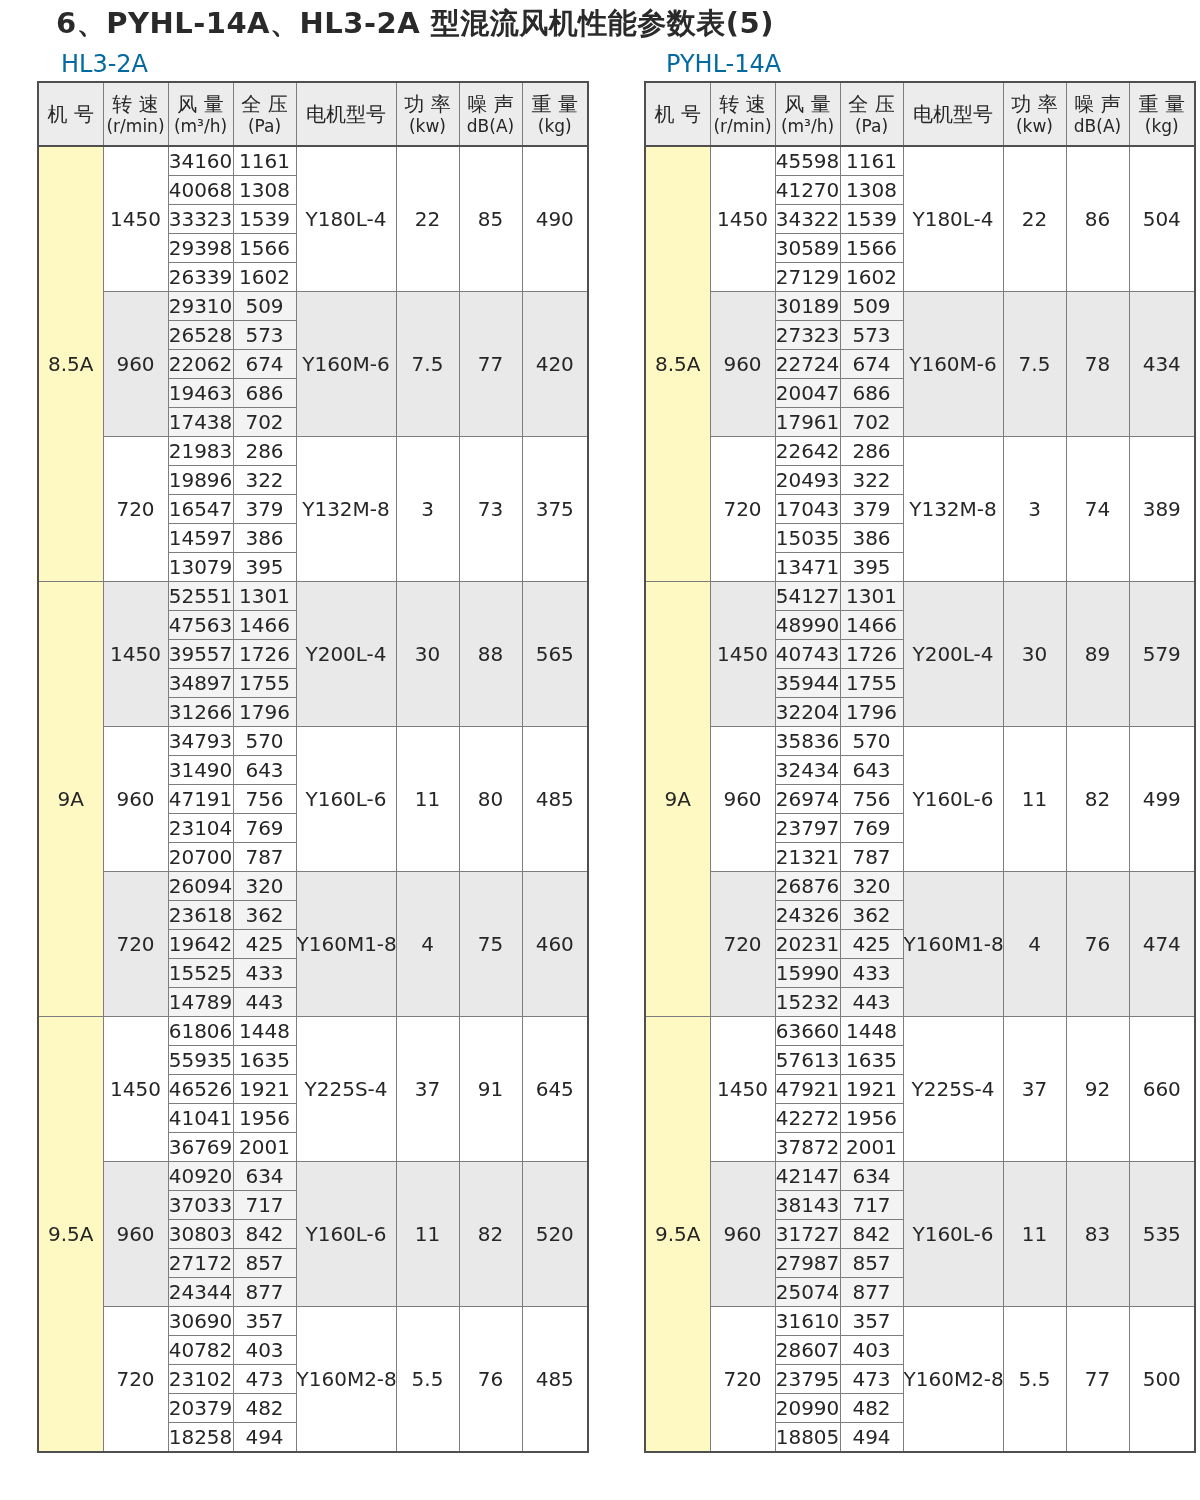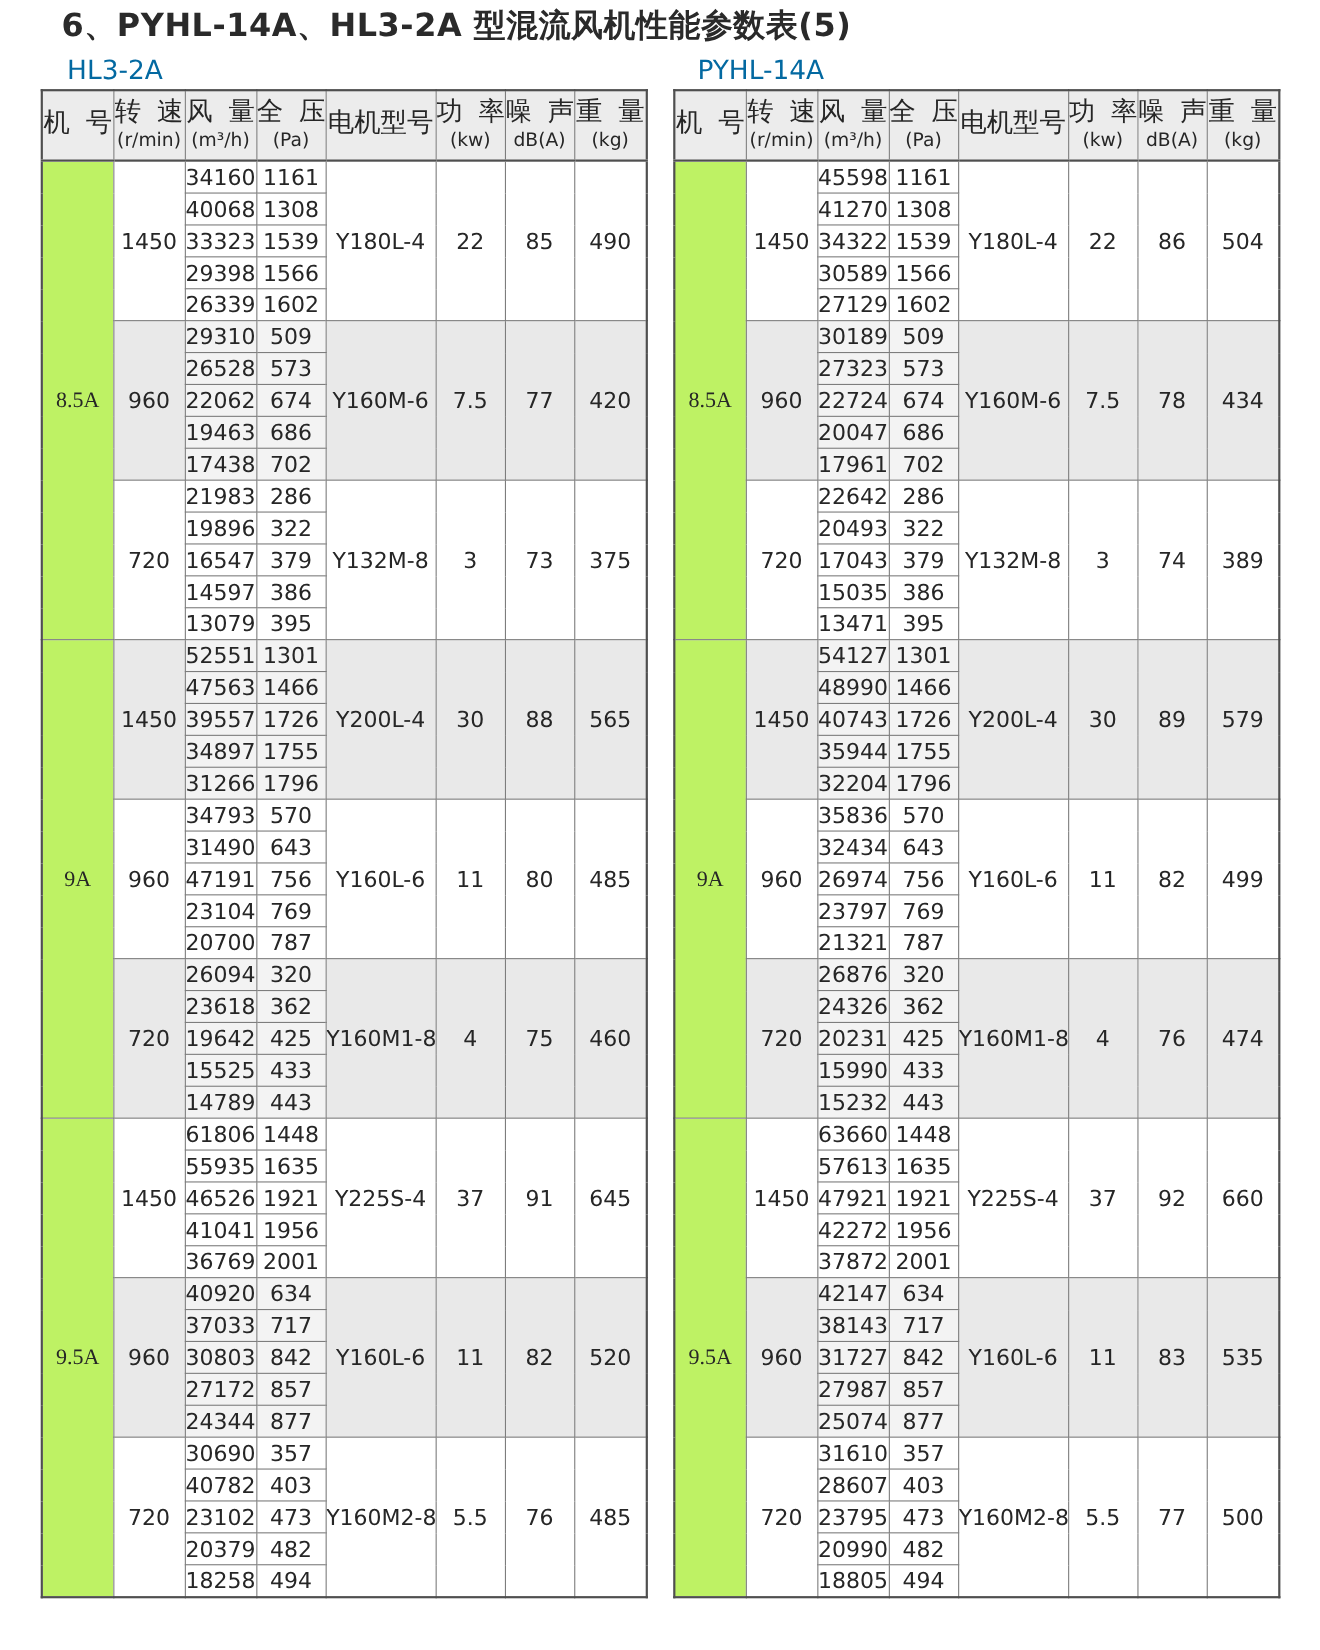--- a/index.html
+++ b/index.html
@@ -12,48 +12,48 @@
   .page { position:relative; width:1200px; height:1500px; background:#ffffff; }
 
   .title {
     position:absolute; left:56px; top:4px; margin:0;
     font-size:29px; font-weight:700; letter-spacing:0.5px; color:#2a2a2a;
     white-space:nowrap;
   }
 
   .tbl-sec { position:absolute; top:44px; }
   .tbl-sec.left  { left:37px;  }
-  .tbl-sec.right { left:612px; }
+  .tbl-sec.right { left:644px; }
 
   .subtitle {
     margin:0; padding:6px 0 0 24px; height:37px; box-sizing:border-box;
     font-size:24px; font-weight:400; color:#0369a1; line-height:1.2;
   }
   .tbl-sec.right .subtitle { padding-left:22px; }
 
   table.spec {
     border-collapse:collapse; table-layout:fixed; width:550px;
     border:2px solid #4f4f4f;
   }
   .spec th, .spec td {
     border:1px solid #7d7d7d; padding:0;
     text-align:center; vertical-align:middle; color:#262626;
     overflow:hidden; white-space:nowrap;
   }
   .spec thead th {
     background:#ececec; height:62px; font-weight:400;
     border-bottom:2px solid #4f4f4f;
   }
-  .th-label { font-size:24px; line-height:1.25;font-family:Liberation Mono, monospace; }
+  .th-label { font-size:20px; line-height:1.25; }
   .th-unit  { font-size:17px; line-height:1.15; }
 
   .spec tbody td { font-size:20px; height:28px; line-height:28px; }
   .spec tbody td.pt-shaded { background:#f3f3f3; }
   .spec tbody td.shaded    { background:#e9e9e9; }
-  .spec tbody td.model-cell{ background:#bef264;font-family:Liberation Serif, serif; }
+  .spec tbody td.model-cell{ background:#fef9c3; }
 </style>
 </head>
 <body>
 
 <div class="page">
   <h1 class="title">6、PYHL-14A、HL3-2A 型混流风机性能参数表(5)</h1>
 
   <section class="tbl-sec left">
     <h2 class="subtitle">HL3-2A</h2>
     <table class="spec">

